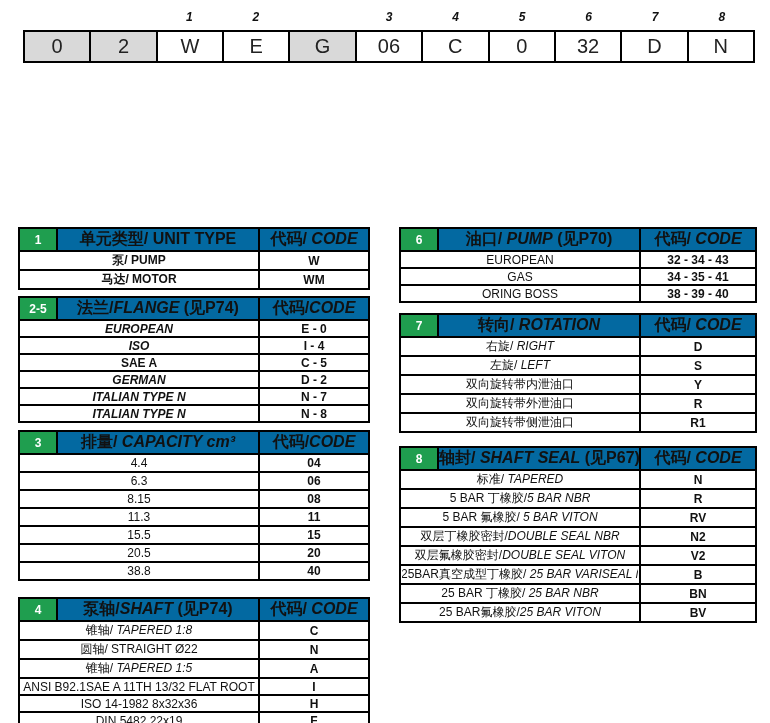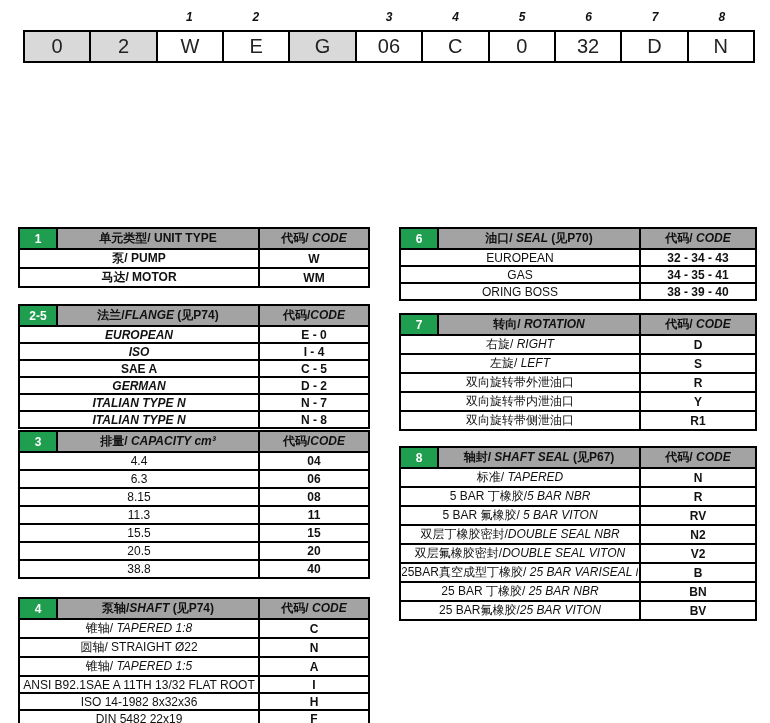--- a/index.html
+++ b/index.html
@@ -34,22 +34,22 @@
 
   
   .tbl { position:absolute; }
   .tbl table { width:100%; border-collapse:collapse; table-layout:fixed; }
   .tbl th, .tbl td {
     border:2px solid #000;
     text-align:center; vertical-align:middle;
     overflow:hidden; white-space:nowrap;
   }
   .tbl th {
-    background:#a3a3a3;
-    height:21px; font-size:12px; font-weight:bold;
+    background:#0369a1;
+    height:21px; font-size:16px; font-weight:bold;
   }
   .tbl th.badge { background:#1f9e4f; color:#fff; font-size:12px; }
   .tbl td { height:18px; font-size:12px; font-weight:normal; background:#fff; }
   .tbl.compact td { height:17px; font-size:12px;border-radius:7px; }
   .tbl td.code { font-weight:bold; }
   .tbl tr.b td.lbl { font-weight:bold; }
   i { font-style:italic; }
   .left  { left:18px;  width:352px; }
   .right { left:399px; width:358px; }
   .left  col.c-badge { width:38px; }  .left  col.c-code { width:110px; }
@@ -107,21 +107,21 @@
           <td class="code">W</td>
         </tr>
         <tr class="b">
           <td colspan="2" class="lbl"><span>马达/ MOTOR</span></td>
           <td class="code">WM</td>
         </tr>
       </tbody>
   </table>
 </section>
 
-<section class="tbl left compact" style="top:304px">
+<section class="tbl left compact" style="top:296px">
   <table>
     <colgroup>
         <col class="c-badge">
         <col>
         <col class="c-code">
       </colgroup>
     <thead>
         <tr>
       <th class="badge">2-5</th>
       <th><span>法兰/</span><i>FLANGE</i><span> (见P74)</span></th>
@@ -250,21 +250,21 @@
 <section class="tbl right compact" style="top:227px">
   <table>
     <colgroup>
         <col class="c-badge">
         <col>
         <col class="c-code">
       </colgroup>
     <thead>
         <tr>
       <th class="badge">6</th>
-      <th><span>油口/ </span><i>SEAL</i><span> (见P70)</span></th>
+      <th><span>油口/ </span><i>PUMP</i><span> (见P70)</span></th>
       <th><span>代码/ </span><i>CODE</i></th>
     </tr>
       </thead>
     <tbody>
         <tr>
           <td colspan="2" class="lbl"><span>EUROPEAN</span></td>
           <td class="code">32 - 34 - 43</td>
         </tr>
         <tr>
           <td colspan="2" class="lbl"><span>GAS</span></td>
@@ -295,28 +295,28 @@
     <tbody>
         <tr>
           <td colspan="2" class="lbl"><span>右旋/ </span><i>RIGHT</i></td>
           <td class="code">D</td>
         </tr>
         <tr>
           <td colspan="2" class="lbl"><span>左旋/ </span><i>LEFT</i></td>
           <td class="code">S</td>
         </tr>
         <tr>
+          <td colspan="2" class="lbl"><span>双向旋转带内泄油口</span></td>
+          <td class="code">Y</td>
+        </tr>
+        <tr>
           <td colspan="2" class="lbl"><span>双向旋转带外泄油口</span></td>
           <td class="code">R</td>
         </tr>
         <tr>
-          <td colspan="2" class="lbl"><span>双向旋转带内泄油口</span></td>
-          <td class="code">Y</td>
-        </tr>
-        <tr>
           <td colspan="2" class="lbl"><span>双向旋转带侧泄油口</span></td>
           <td class="code">R1</td>
         </tr>
       </tbody>
   </table>
 </section>
 
 <section class="tbl right compact" style="top:446px">
   <table>
     <colgroup>

